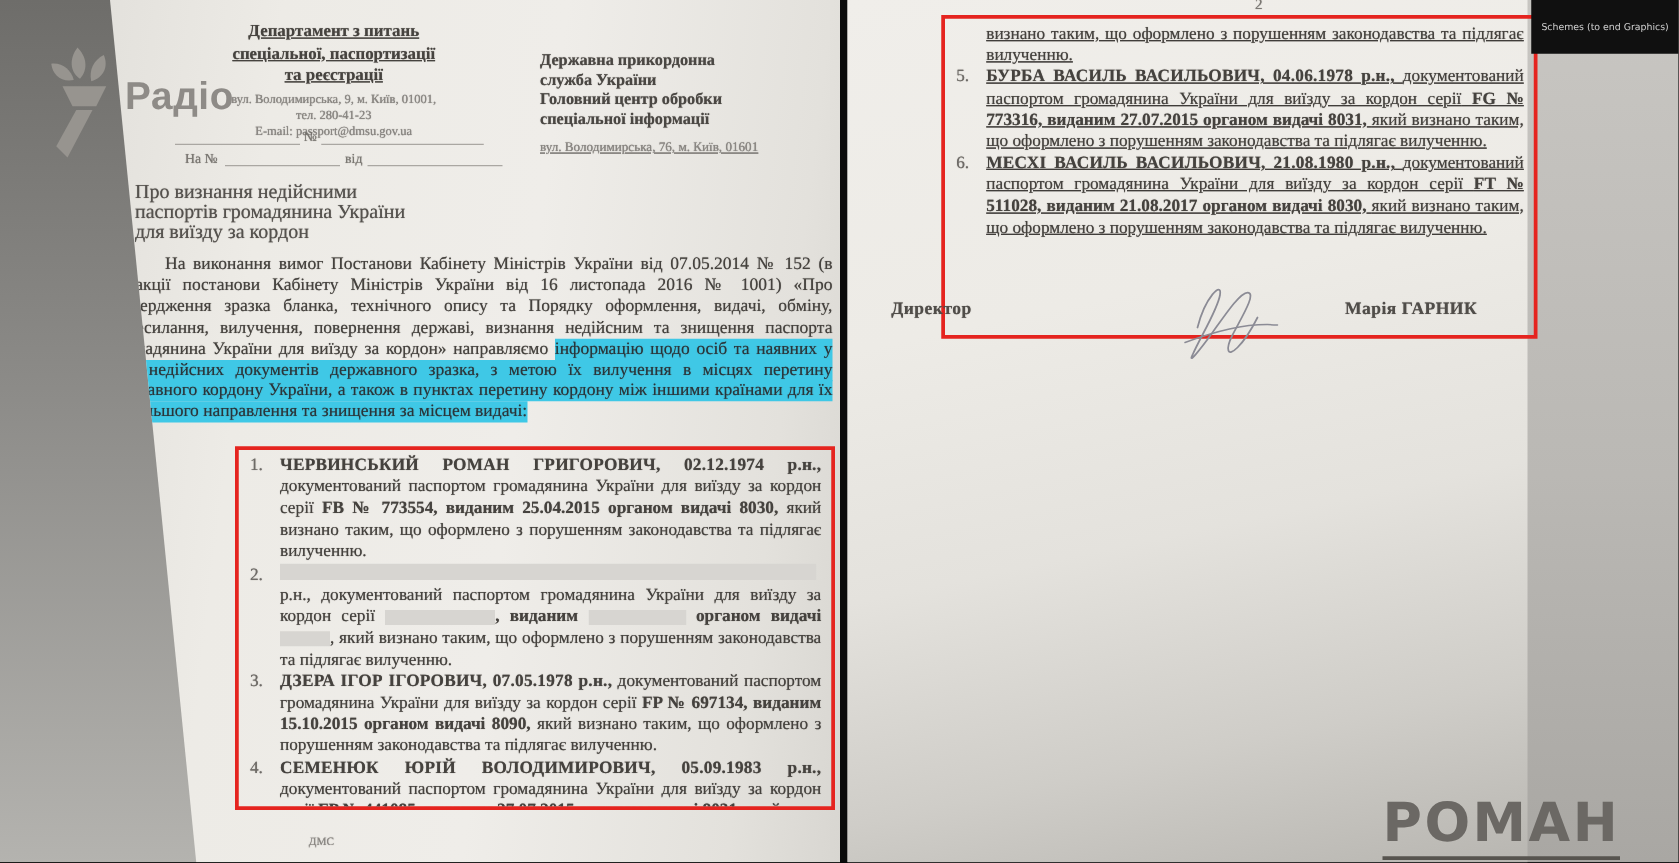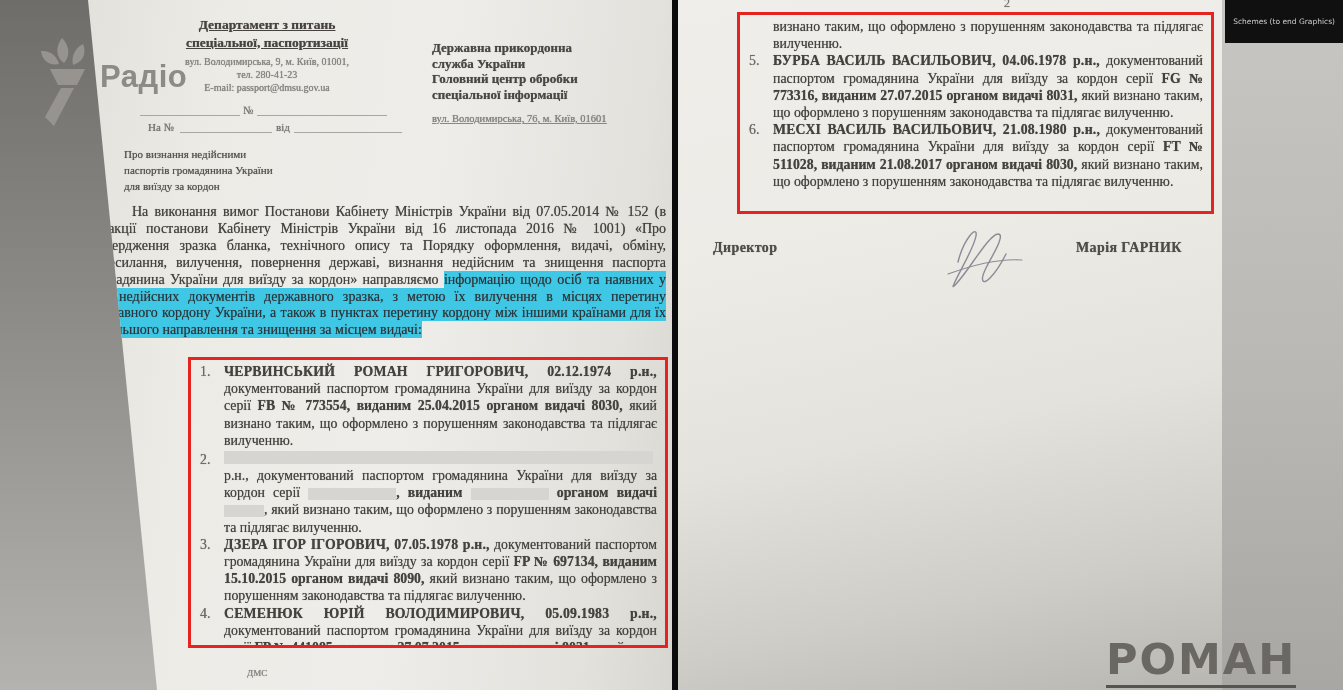--- a/index.html
+++ b/index.html
@@ -30,29 +30,29 @@
   .sender .title{font-weight:bold;font-size:13.5px;line-height:17.5px;color:#46433f;text-decoration:underline;}
   .sender .small{font-size:10px;line-height:12px;color:#8b8884;margin-top:1px;}
   .numline{position:absolute;left:140px;top:103px;width:260px;font-size:11px;color:#7c7974;
            display:flex;align-items:flex-end;}
   .refline{position:absolute;left:148px;top:120px;width:270px;font-size:11px;color:#7c7974;
            display:flex;align-items:flex-end;}
   .uline{display:inline-block;border-bottom:1px solid #aaa7a2;height:12px;}
   .recipient{position:absolute;left:432px;top:40px;width:240px;}
   .recipient .rname{font-weight:bold;font-size:13px;line-height:15.5px;color:#4a4743;}
   .recipient .raddr{font-size:10.5px;color:#8b8884;margin-top:11px;text-decoration:underline;}
-  .subject{position:absolute;left:124px;top:146px;width:230px;font-size:11px;line-height:16px;color:#55524e;}
+  .subject{position:absolute;left:108px;top:146px;width:230px;font-size:16px;line-height:16px;color:#55524e;}
   
   .bodypar{position:absolute;left:88px;top:204px;width:578px;font-size:14px;line-height:16.9px;
            text-align:justify;text-indent:44px;color:#45423e;}
   mark{background:var(--highlight);color:#27363c;padding:1px 0;}
   
   .redbox{position:absolute;border:3px solid var(--annotation_red);box-sizing:border-box;overflow:hidden;}
   .box-l{left:188px;top:357px;width:480px;height:291px;}
-  .box-r{left:59px;top:12px;width:477px;height:202px;} 
+  .box-r{left:75px;top:12px;width:477px;height:259px;text-decoration:underline;} 
   .list{padding:3px 5px 0 2px;}
   .item{position:relative;padding-left:31px;padding-right:3px;text-align:justify;
         font-size:13.8px;line-height:17.2px;color:#45423e;}
   .item .num{position:absolute;left:7px;top:0;color:#6e6b67;}
   .bname{font-weight:bold;letter-spacing:.2px;}
   .redact-line{display:block;width:99%;height:13px;background:#d7d5d1;margin:2px 0 3px 0;}
   .redact{display:inline-block;height:12px;background:#d7d5d1;vertical-align:middle;}
   .r1{width:88px;} .r2{width:78px;} .r3{width:40px;}
   
   .pagenum{position:absolute;left:326px;top:-4px;font-size:12px;color:#7b7874;}
@@ -76,20 +76,21 @@
 <body>
 
 <div id="frame">
 
   <div class="half-left">
     <div class="paper-left doc">
 
       <div class="sender">
         <div class="title">Департамент з питань</div>
         <div class="title">спеціальної, паспортизації</div>
+        <div class="title">та реєстрації</div>
         <div class="small" style="margin-top:5px;">вул. Володимирська, 9, м. Київ, 01001,</div>
         <div class="small">тел. 280-41-23</div>
         <div class="small">E-mail: passport@dmsu.gov.ua</div>
       </div>
 
       <div class="numline">
         <span class="uline" style="width:100px"></span>
         <span style="padding:0 3px">№</span>
         <span class="uline" style="width:130px"></span>
       </div>

